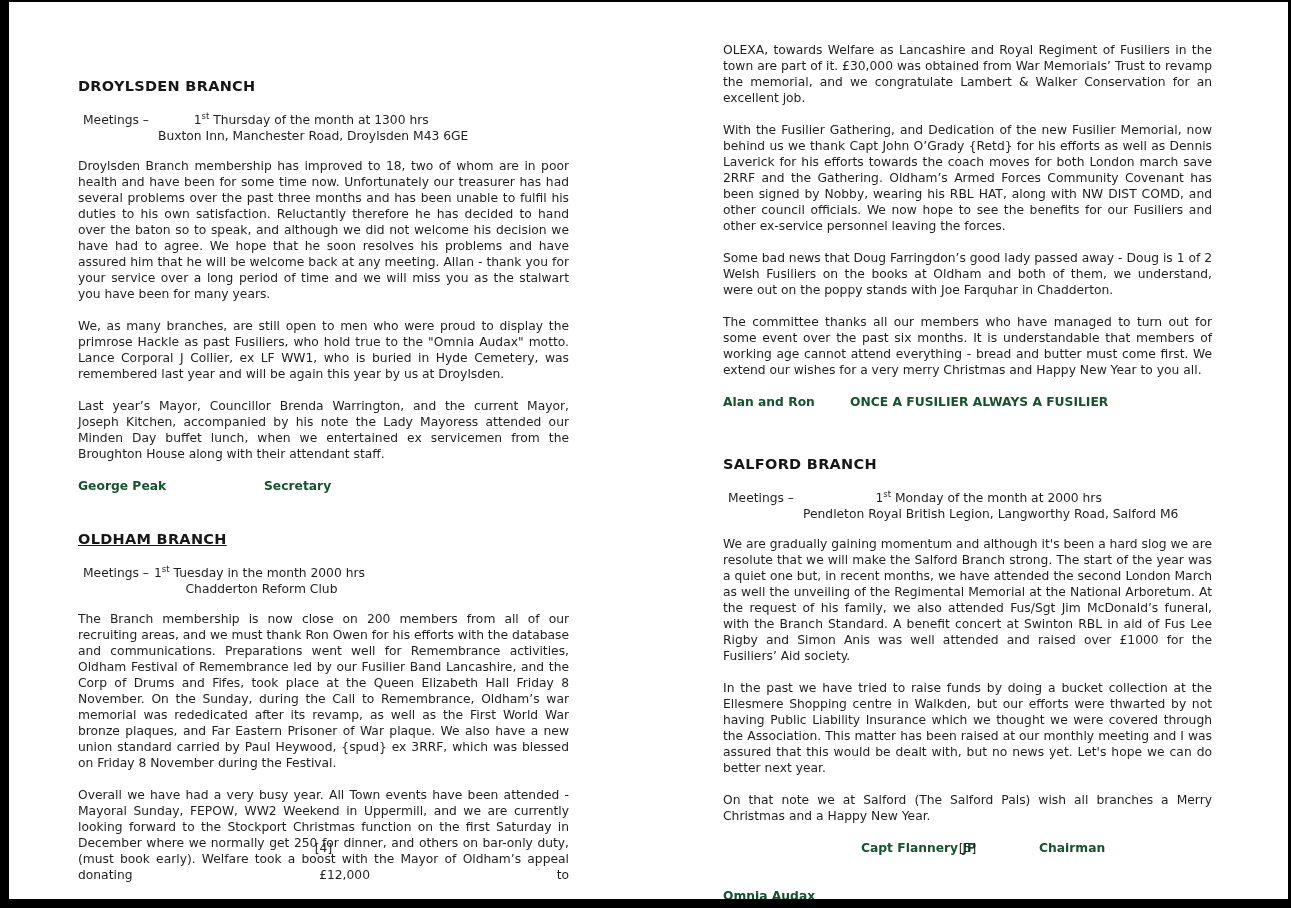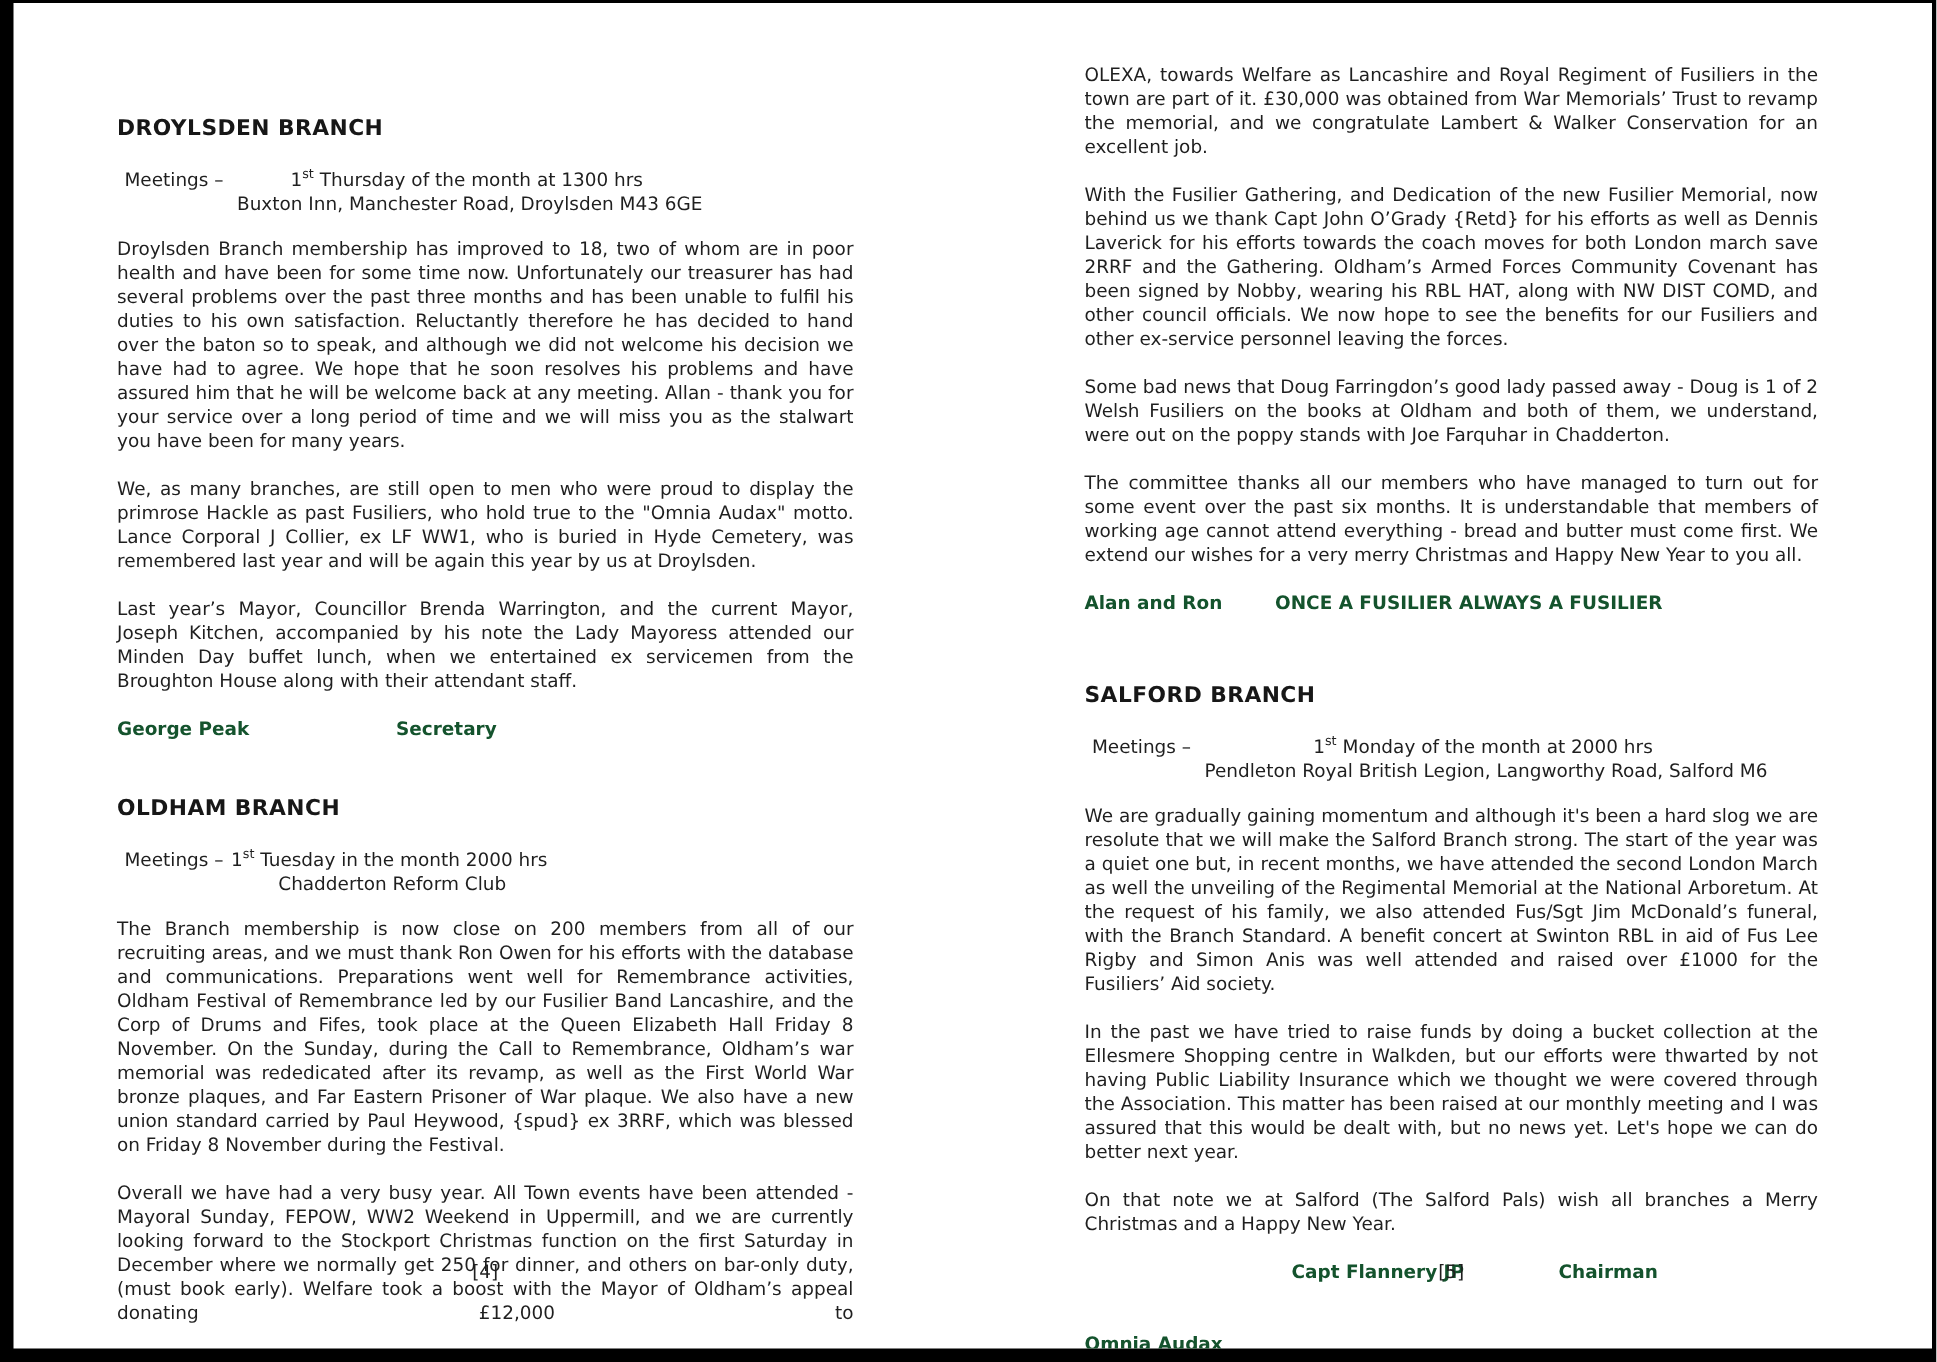--- a/index.html
+++ b/index.html
@@ -66,21 +66,21 @@
     display: flex;
     font-weight: bold;
     color: #14532d;
     margin: 0;
   }
   .sig-col-a { flex: 0 0 186px; }
   .sig-col-b { flex: 0 0 127px; }
   .sig-col-c { flex: 0 0 138px; margin-top: 48px; }
   .sig-col-d { flex: 0 0 178px; }
 
-  .heading-oldham  { margin-top: 37px; }
+  .heading-oldham  { margin-top: 37px; text-decoration: underline; }
   .heading-salford { margin-top: 46px; }
 
   .pagenum {
     position: absolute;
     left: 0;
     width: 100%;
     text-align: center;
     top: 838px;
   }
 </style>

